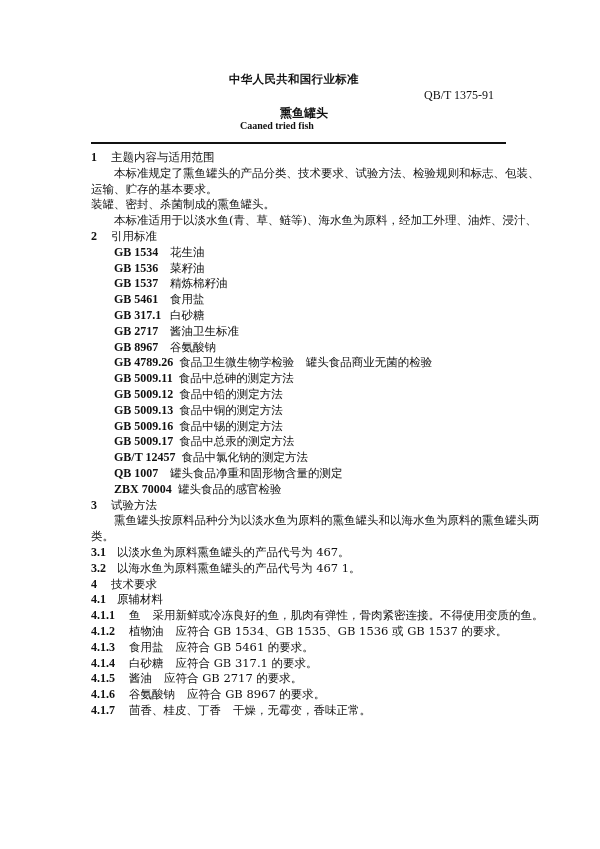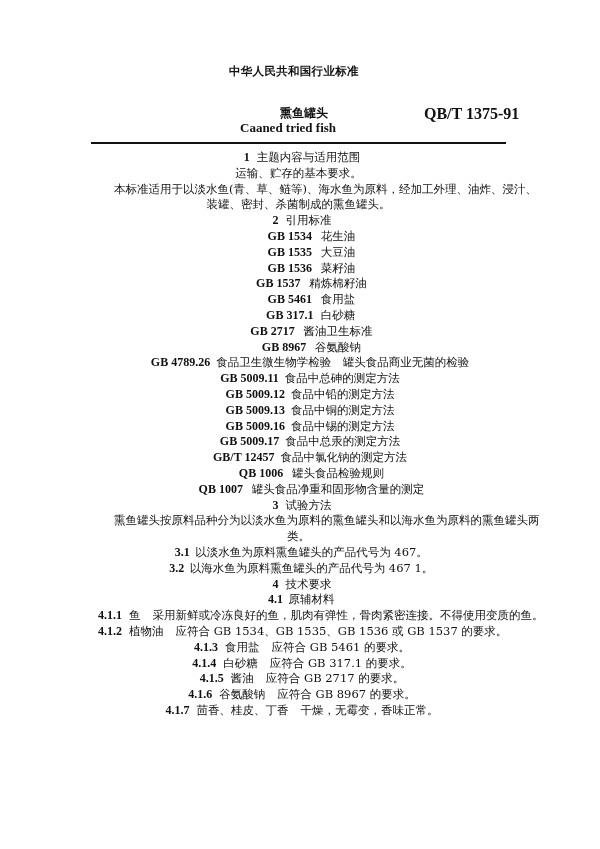--- a/index.html
+++ b/index.html
@@ -15,69 +15,68 @@
       color: #111111;
       font-family: "DejaVu Serif", "Liberation Serif", serif;
     }
     .page {
       position: absolute;
       left: 0; top: 0;
       width: 600px; height: 849px;
     }
     .std-org {
       position: absolute;
-      left: 229px; top: 64px;
+      left: 229px; top: 72px;
       width: 120px;
       font-size: 11.5px;
       font-weight: bold;
       letter-spacing: 0.3px;
       white-space: nowrap;
     }
     .doc-title-cn {
       position: absolute;
       left: 270px; top: 105px;
       font-size: 12px;
       font-weight: bold;
       white-space: nowrap;
       margin-left: 10px;
     }
     .doc-code {
       position: absolute;
-      left: 424px; top: 105px;
+      left: 424px; top: 88px;
       font-family: "Liberation Serif", serif;
-      font-size: 16px;
-      font-weight: bold;
+      font-size: 12px;
+      font-weight: normal;
       white-space: nowrap;
     }
     .doc-title-en {
       position: absolute;
       left: 240px; top: 120px;
       font-family: "Liberation Serif", serif;
-      font-size: 13px;
+      font-size: 10px;
       font-weight: bold;
       white-space: nowrap;
     }
     .rule {
       position: absolute;
       left: 91px; top: 142px;
       width: 415px; height: 2px;
       background: #111111;
     }
     .body {
       position: absolute;
       left: 91px; top: 150px;
       width: 415px;
       font-size: 11.5px;
       line-height: 15.8px;
     }
     .line {
       height: 15.8px;
       white-space: nowrap;
       overflow: visible;
-      text-align: center;
     }
     .num {
       font-family: "Liberation Serif", serif;
       font-weight: bold;
       font-size: 12px;
     }
     .sec-num {
       display: inline-block;
       width: 20px;
     }
@@ -109,44 +108,44 @@
   <div class="doc-title-cn">熏鱼罐头</div>
   <div class="doc-code">QB/T 1375-91</div>
   <div class="doc-title-en">Caaned tried fish</div>
   <div class="rule"></div>
 
   <div class="body">
 
     <div class="line">
       <span class="num sec-num">1</span><span>主题内容与适用范围</span>
     </div>
+    <div class="line indent">本标准规定了熏鱼罐头的产品分类、技术要求、试验方法、检验规则和标志、包装、</div>
     <div class="line">运输、贮存的基本要求。</div>
+    <div class="line">装罐、密封、杀菌制成的熏鱼罐头。</div>
     <div class="line indent">本标准适用于以淡水鱼(青、草、鲢等)、海水鱼为原料，经加工外理、油炸、浸汁、</div>
-    <div class="line">装罐、密封、杀菌制成的熏鱼罐头。</div>
 
     <div class="line">
       <span class="num sec-num">2</span><span>引用标准</span>
     </div>
     <div class="line indent"><span class="num ref-code">GB 1534</span><span>花生油</span></div>
-    <div class="line indent"><span class="num ref-code">GB 1535</span><span>大豆油</span></div>
     <div class="line indent"><span class="num ref-code">GB 1536</span><span>菜籽油</span></div>
     <div class="line indent"><span class="num ref-code">GB 1537</span><span>精炼棉籽油</span></div>
     <div class="line indent"><span class="num ref-code">GB 5461</span><span>食用盐</span></div>
     <div class="line indent"><span class="num ref-code">GB 317.1</span><span>白砂糖</span></div>
     <div class="line indent"><span class="num ref-code">GB 2717</span><span>酱油卫生标准</span></div>
     <div class="line indent"><span class="num ref-code">GB 8967</span><span>谷氨酸钠</span></div>
     <div class="line indent"><span class="num ref-code mid">GB 4789.26</span><span>食品卫生微生物学检验　罐头食品商业无菌的检验</span></div>
     <div class="line indent"><span class="num ref-code mid">GB 5009.11</span><span>食品中总砷的测定方法</span></div>
     <div class="line indent"><span class="num ref-code mid">GB 5009.12</span><span>食品中铅的测定方法</span></div>
     <div class="line indent"><span class="num ref-code mid">GB 5009.13</span><span>食品中铜的测定方法</span></div>
     <div class="line indent"><span class="num ref-code mid">GB 5009.16</span><span>食品中锡的测定方法</span></div>
     <div class="line indent"><span class="num ref-code mid">GB 5009.17</span><span>食品中总汞的测定方法</span></div>
     <div class="line indent"><span class="num ref-code mid">GB/T 12457</span><span>食品中氯化钠的测定方法</span></div>
-    <div class="line indent"><span class="num ref-code">QB 1006</span><span>罐头食品检验规则</span></div>
     <div class="line indent"><span class="num ref-code">QB 1007</span><span>罐头食品净重和固形物含量的测定</span></div>
+    <div class="line indent"><span class="num ref-code mid">ZBX 70004</span><span>罐头食品的感官检验</span></div>
 
     <div class="line">
       <span class="num sec-num">3</span><span>试验方法</span>
     </div>
     <div class="line indent">熏鱼罐头按原料品种分为以淡水鱼为原料的熏鱼罐头和以海水鱼为原料的熏鱼罐头两</div>
     <div class="line">类。</div>
     <div class="line"><span class="num sub-num">3.1</span><span>以淡水鱼为原料熏鱼罐头的产品代号为 467。</span></div>
     <div class="line"><span class="num sub-num">3.2</span><span>以海水鱼为原料熏鱼罐头的产品代号为 467 1。</span></div>
 
     <div class="line">

